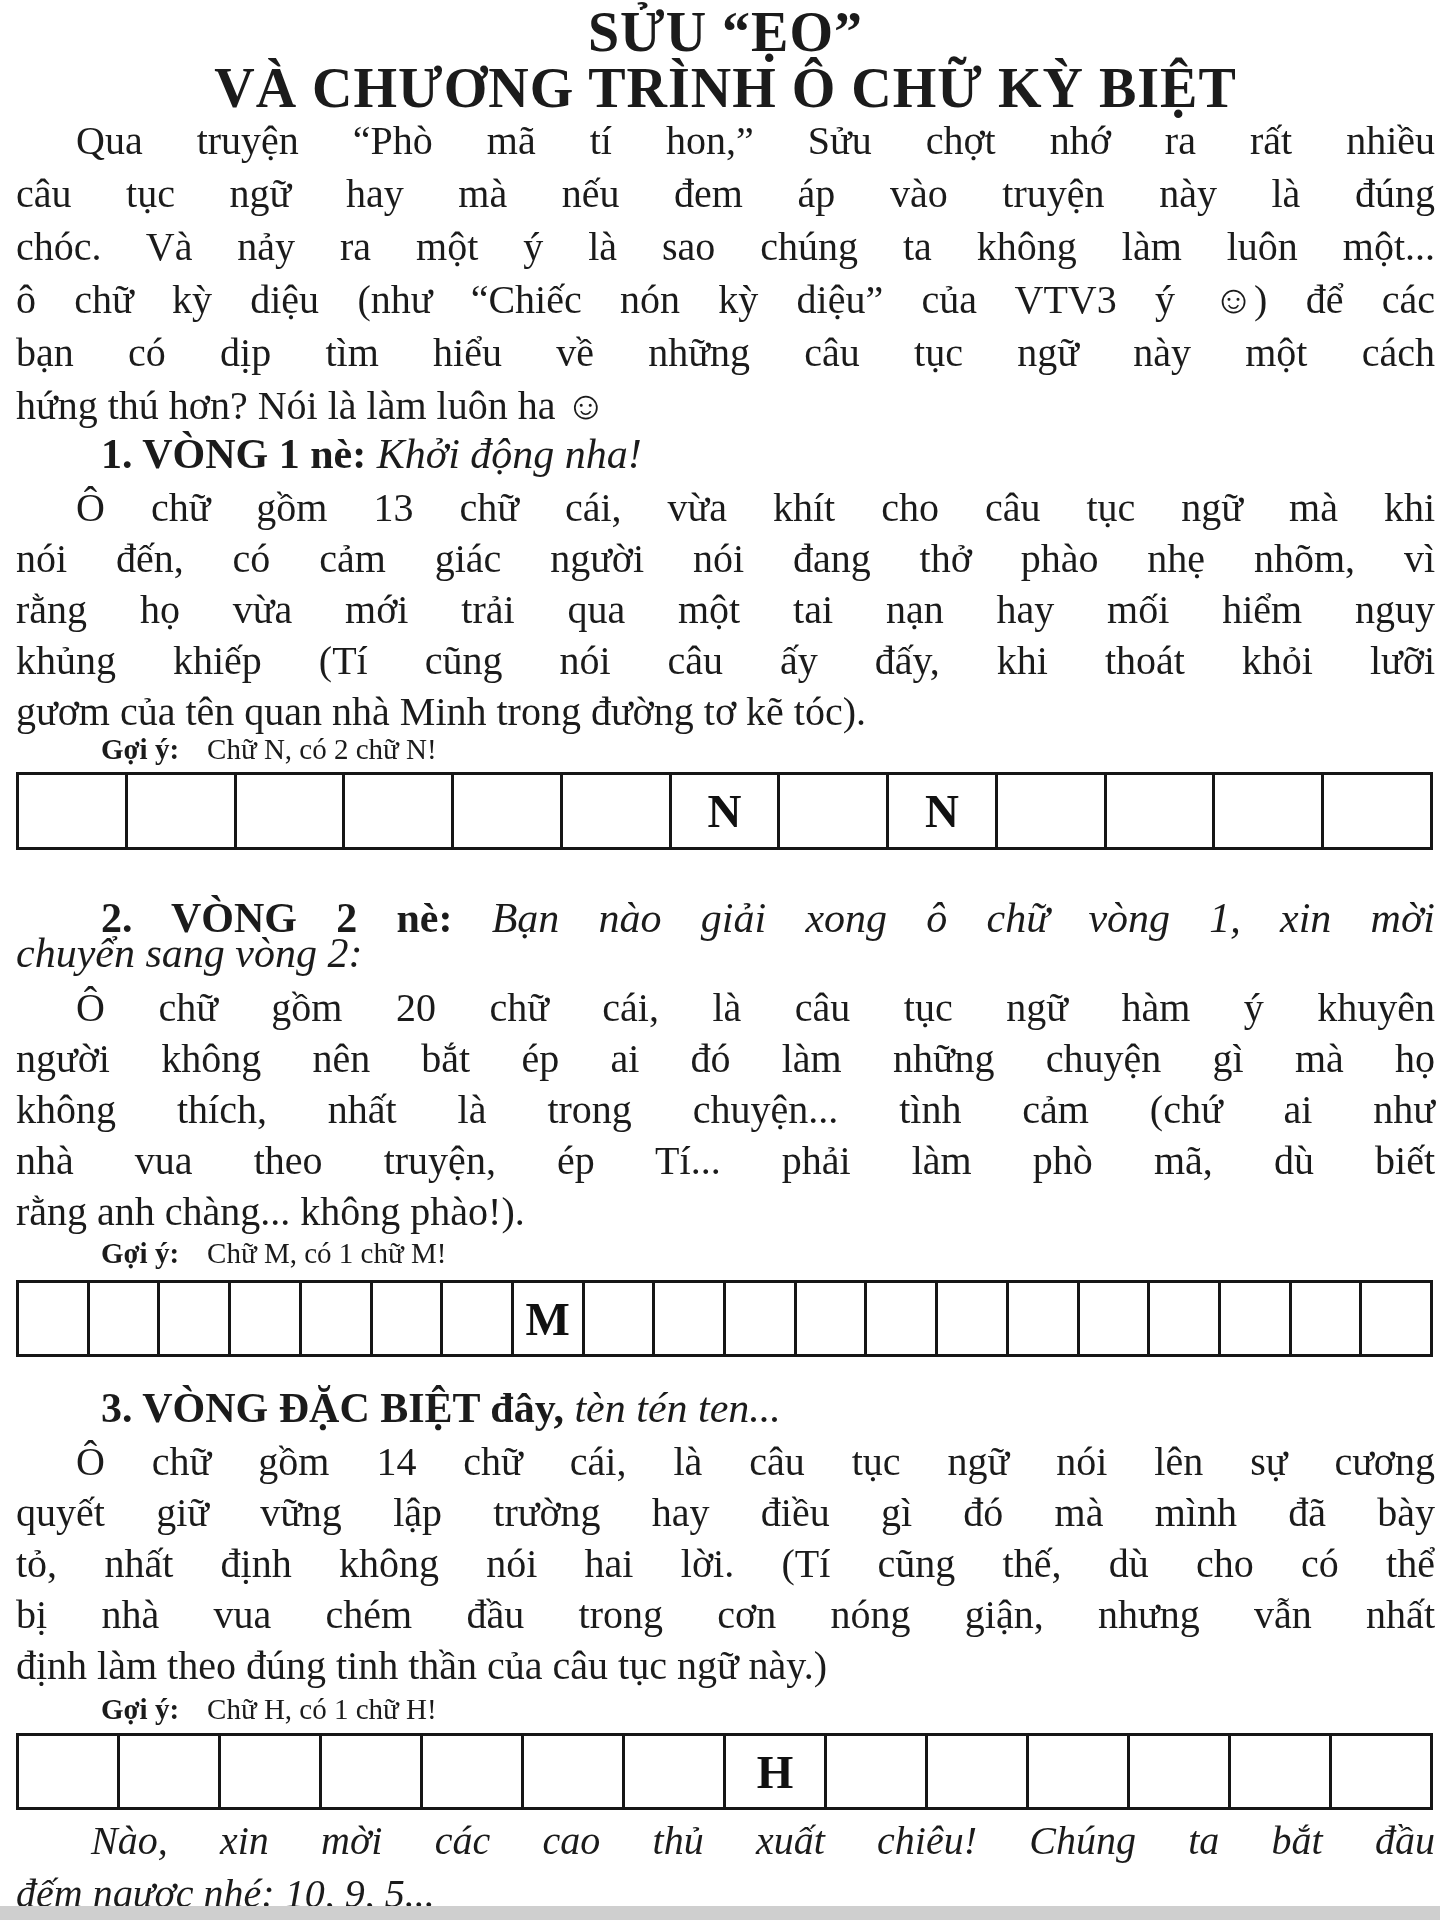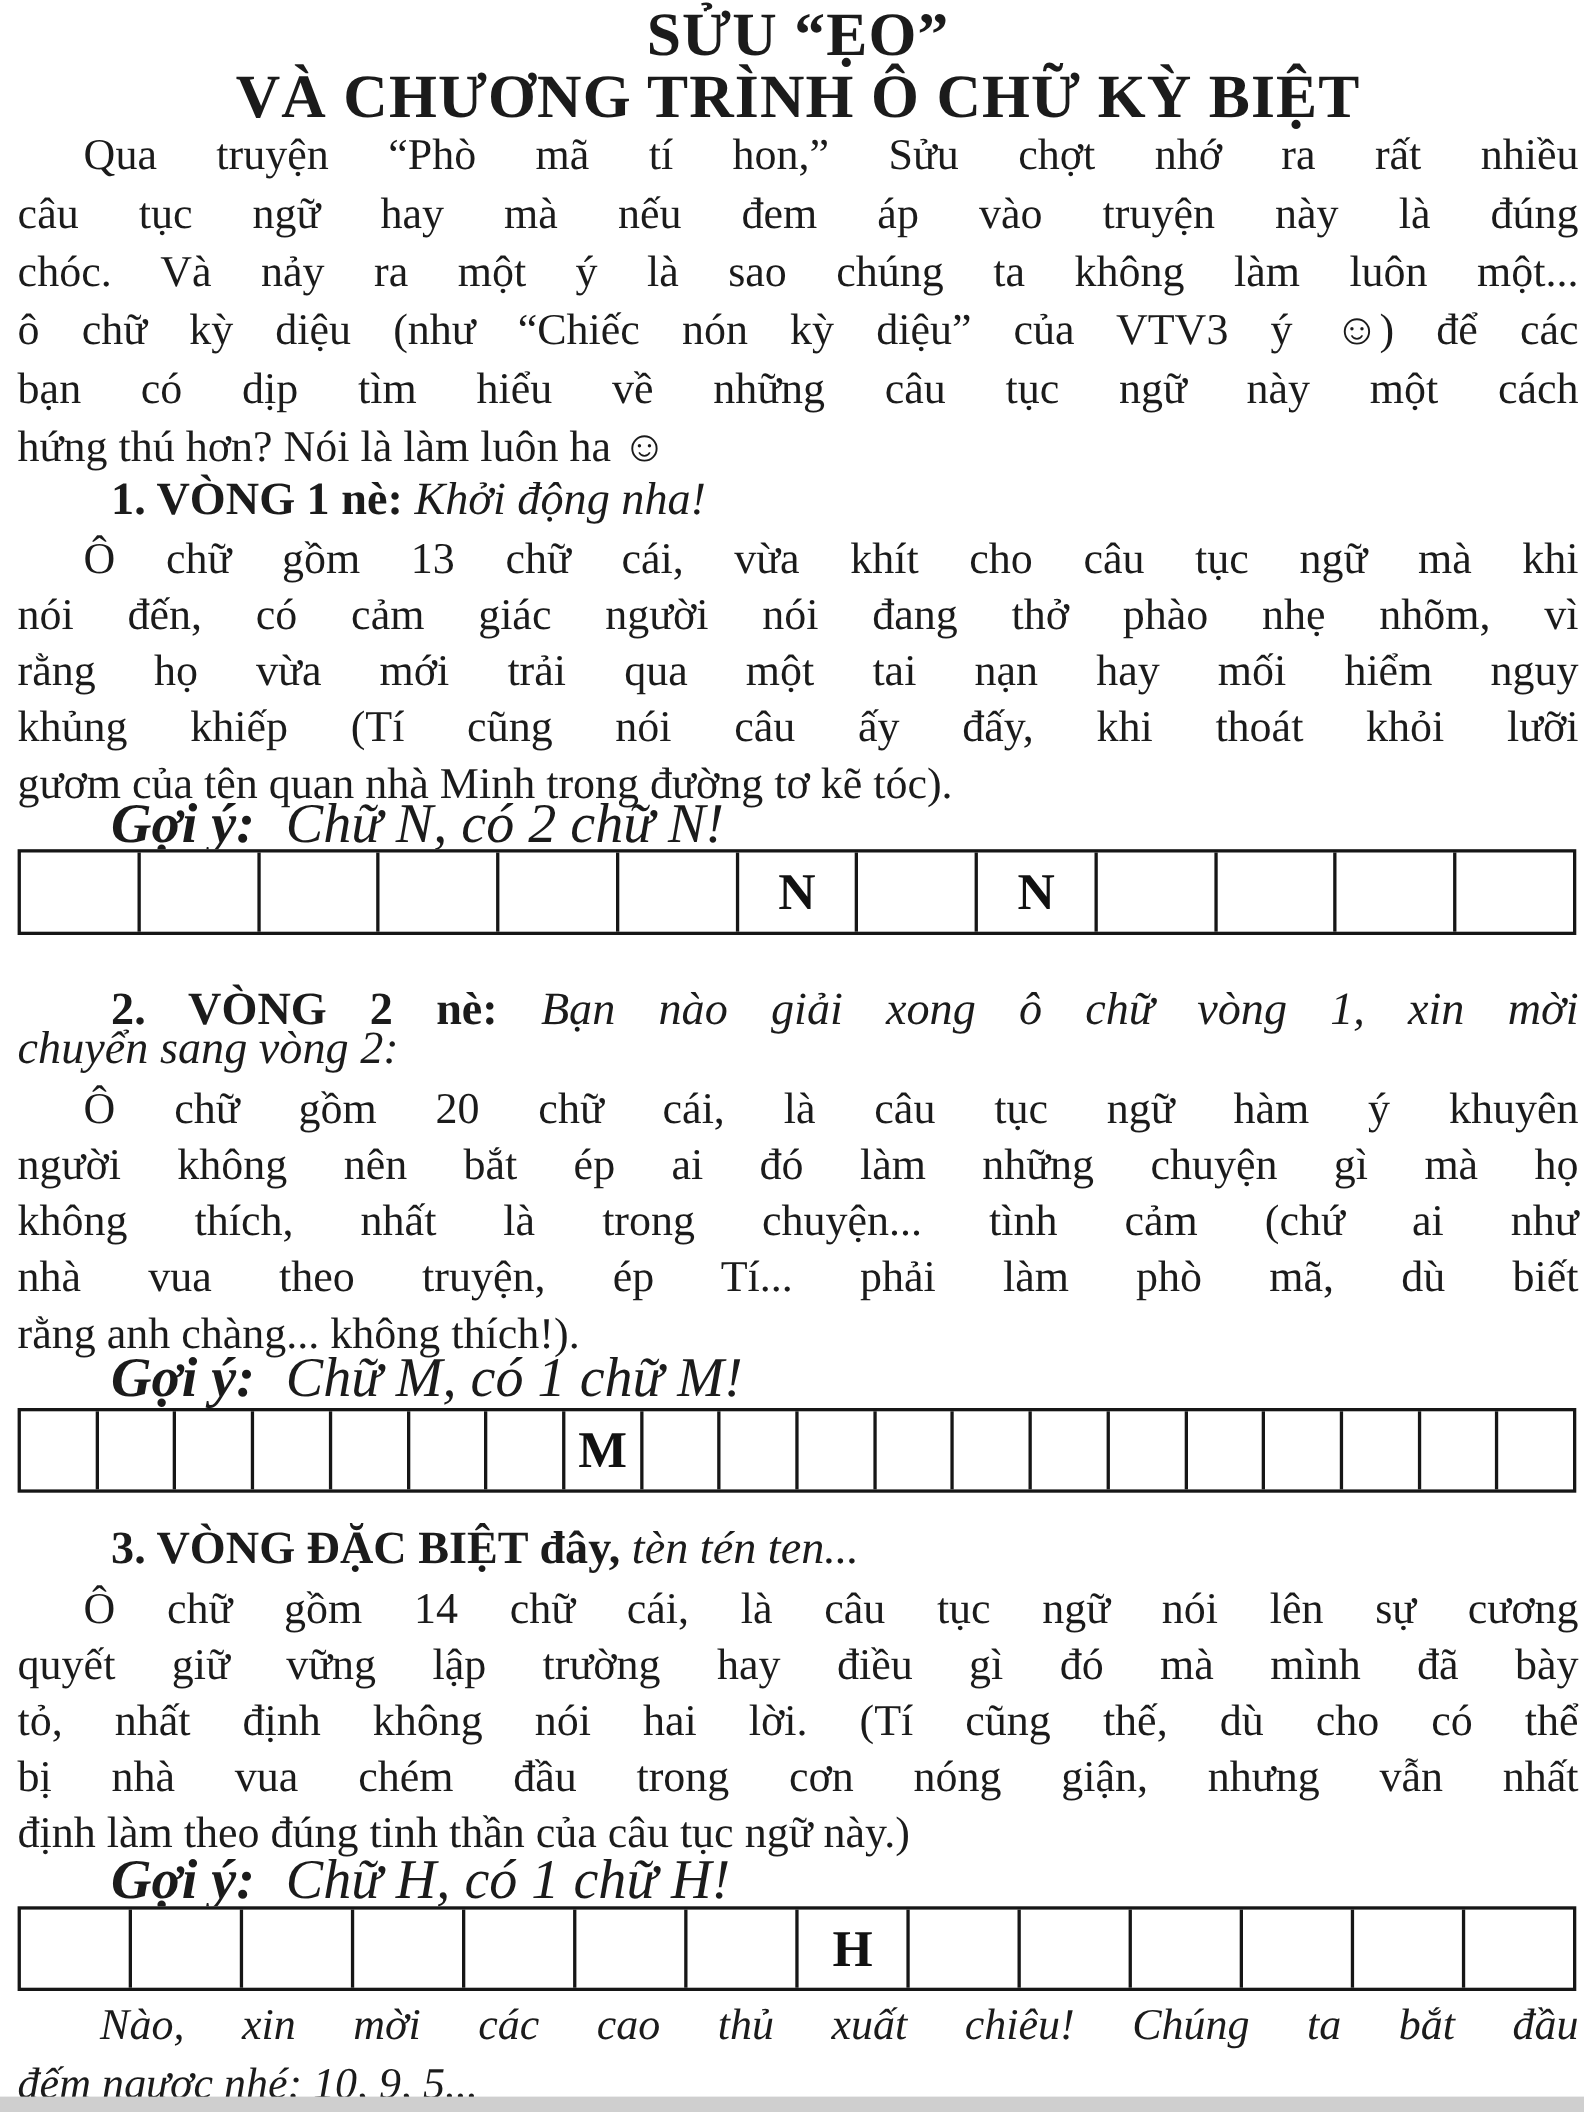--- a/index.html
+++ b/index.html
@@ -38,21 +38,21 @@
   .indent { text-indent: 60px; }
 
   
   .heading { font-size: 42px; line-height: 52px; }
   .heading .num { font-weight: bold; }
   .heading .sub { font-style: italic; }
   .h-indent { padding-left: 85px; }
   .heading.jline { text-align: justify; text-align-last: justify; margin-top: 20px; }
 
   
-  .hint { font-size: 51px; line-height: 50px; padding-left: 85px; font-style: italic; }
+  .hint { font-size: 29px; line-height: 50px; padding-left: 85px; }
   .hint .hint-label { font-weight: bold; margin-right: 28px; }
 
   
   .closing .line { font-style: italic; line-height: 53px; height: 53px; }
   .closing .line:first-child { text-indent: 75px; }
 
   
   .cw-row {
     position: absolute;
     left: 16px;
@@ -136,21 +136,21 @@
   </div>
   <div class="abs heading" style="top:927px">
     <span class="sub">chuyển sang vòng 2:</span>
   </div>
 
   <div class="abs" style="top:982px">
     <div class="line j indent">Ô chữ gồm 20 chữ cái, là câu tục ngữ hàm ý khuyên</div>
     <div class="line j">người không nên bắt ép ai đó làm những chuyện gì mà họ</div>
     <div class="line j">không thích, nhất là trong chuyện... tình cảm (chứ ai như</div>
     <div class="line j">nhà vua theo truyện, ép Tí... phải làm phò mã, dù biết</div>
-    <div class="line l">rằng anh chàng... không thích!).</div>
+    <div class="line l">rằng anh chàng... không phào!).</div>
   </div>
 
   <div class="abs hint" style="top:1228px">
     <span class="hint-label">Gợi ý:</span><span class="hint-text">Chữ M, có 1 chữ M!</span>
   </div>
 
   <div class="cw-row" style="top:1280px;height:77px">
       <div class="cw-cell"></div>
       <div class="cw-cell"></div>
       <div class="cw-cell"></div>

